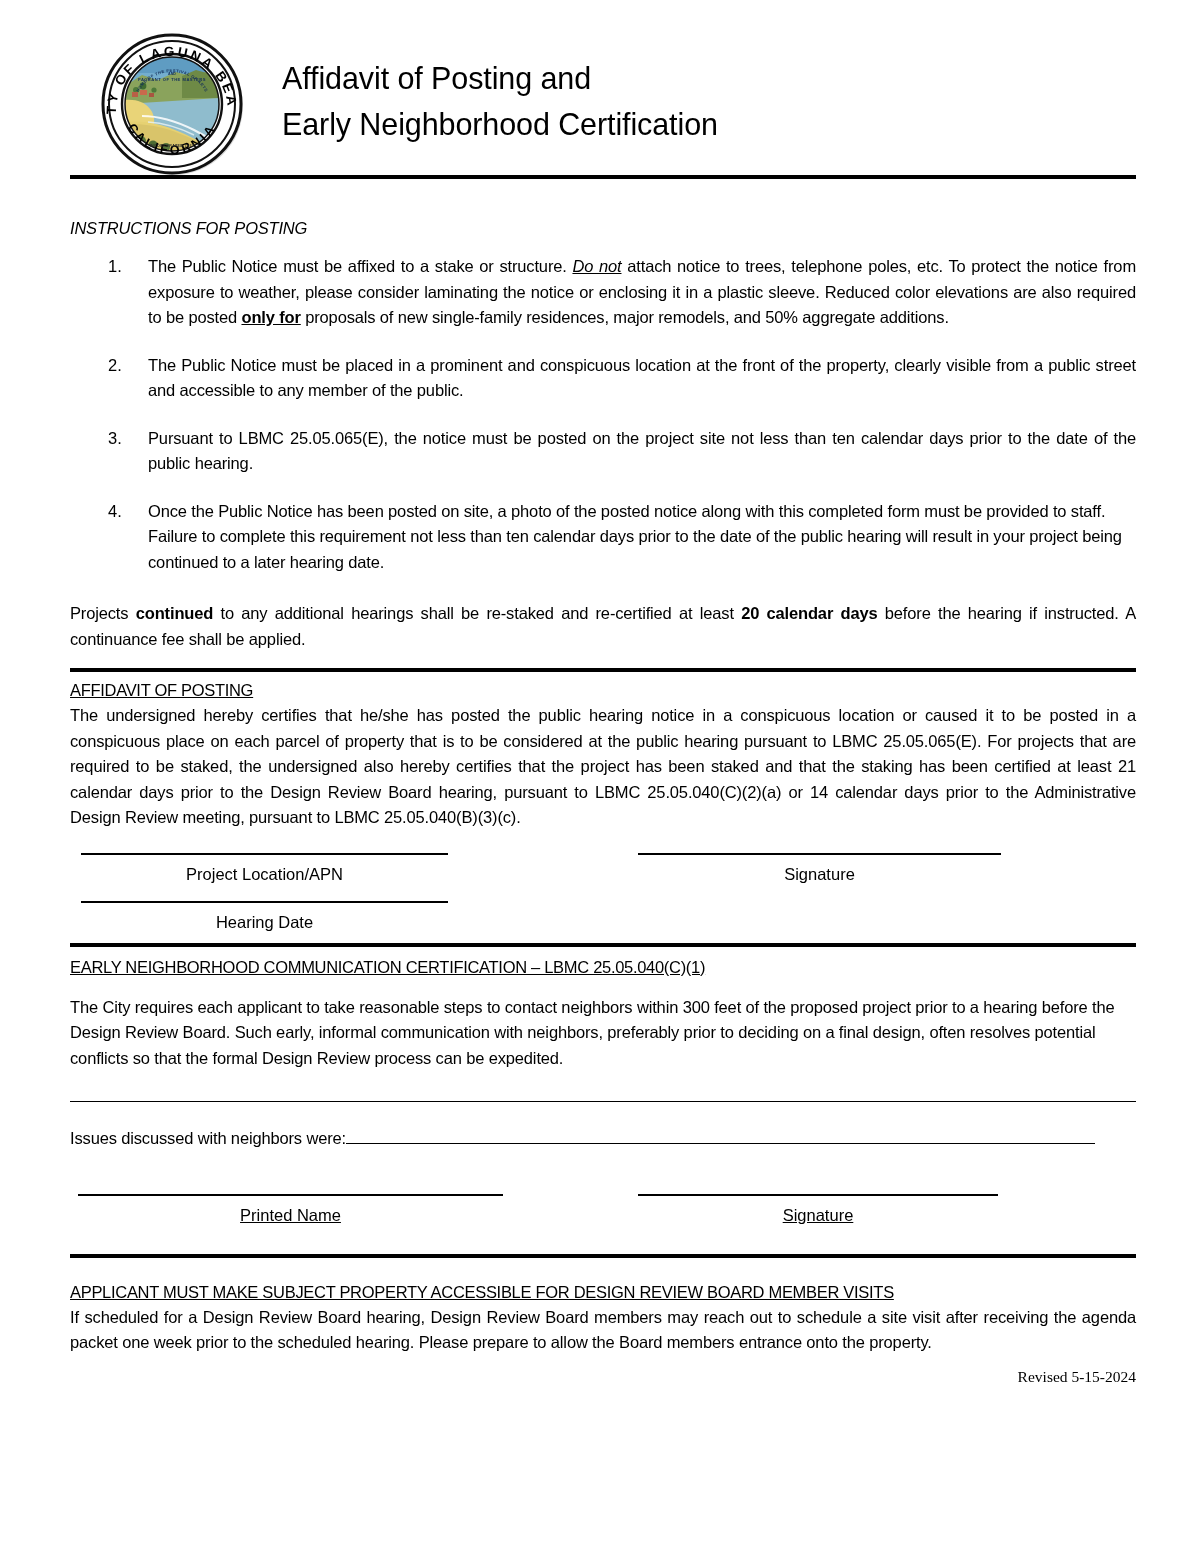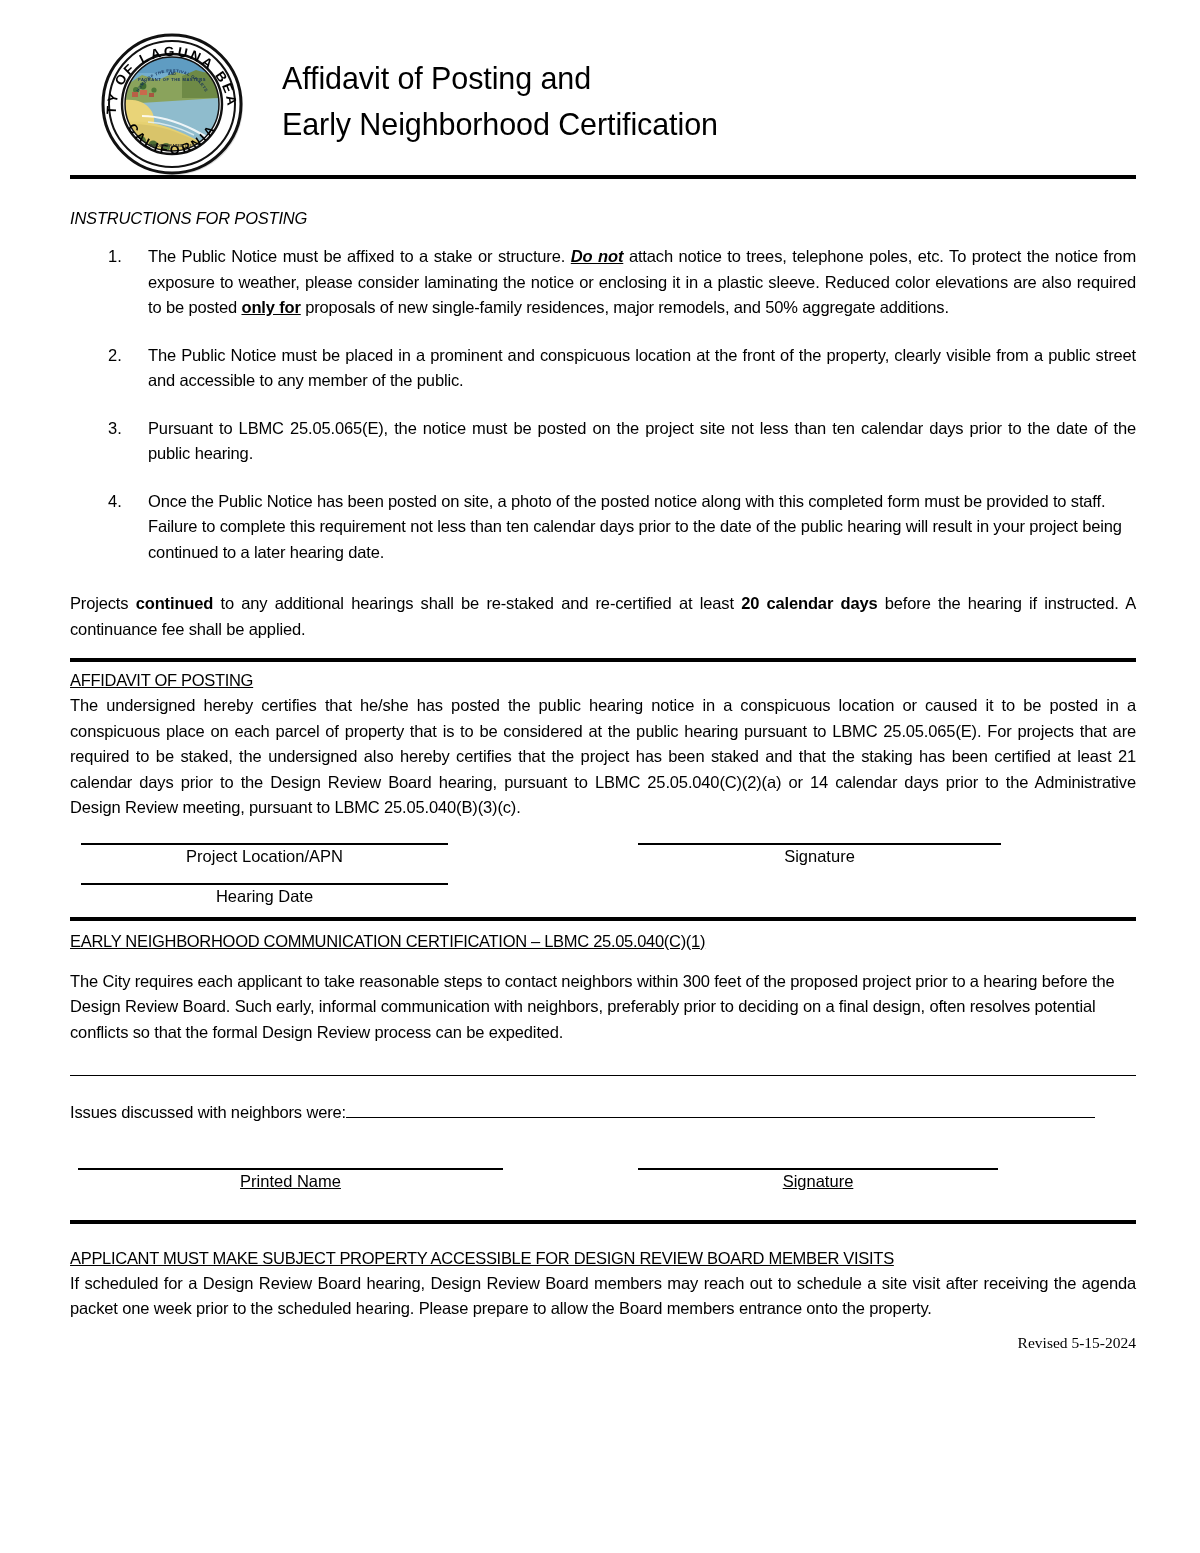--- a/index.html
+++ b/index.html
@@ -59,21 +59,21 @@
   .rule-thick.hdr { margin-top: 7px; }
 
   
   .content {
     margin: 0 64px 0 70px;
   }
   .sec-label {
     font-style: italic;
     font-size: 16.5px;
     letter-spacing: -0.2px;
-    margin-top: 30px;
+    margin-top: 40px;
   }
   .olist { margin-top: 16px; }
   .oitem {
     display: flex;
     margin-bottom: 22px;
   }
   .oitem .num {
     width: 78px;
     flex: 0 0 78px;
     padding-left: 38px;
@@ -89,21 +89,21 @@
     letter-spacing: -0.15px;
   }
   .para {
     font-size: 16.5px;
     line-height: 25.5px;
     text-align: justify;
     letter-spacing: -0.15px;
   }
   .b { font-weight: bold; }
   .bu { font-weight: bold; text-decoration: underline; }
-  .iu { font-style: italic; text-decoration: underline; font-weight: bold; }
+  .iu { font-style: italic; text-decoration: underline; }
 
   .head-ul {
     font-size: 16.5px;
     line-height: 24px;
     text-decoration: underline;
     letter-spacing: -0.3px;
     display: inline-block;
   }
 
   
@@ -113,20 +113,21 @@
   }
   .sigcell { position: relative; }
   .sigline {
     border-top: 2.5px solid #000;
     height: 0;
   }
   .siglabel {
     text-align: center;
     font-size: 16.5px;
     line-height: 22px;
+    padding-top: 8px;
   }
   .sig-left  { width: 367px; margin-left: 11px; }
   .sig-gap   { width: 190px; }
   .sig-right { width: 363px; }
 
   .sigrow2 { margin-top: 16px; }
 
   .sig-left-wide  { width: 425px; margin-left: 8px; }
   .sig-gap2       { width: 135px; }
   .sig-right2     { width: 360px; }

